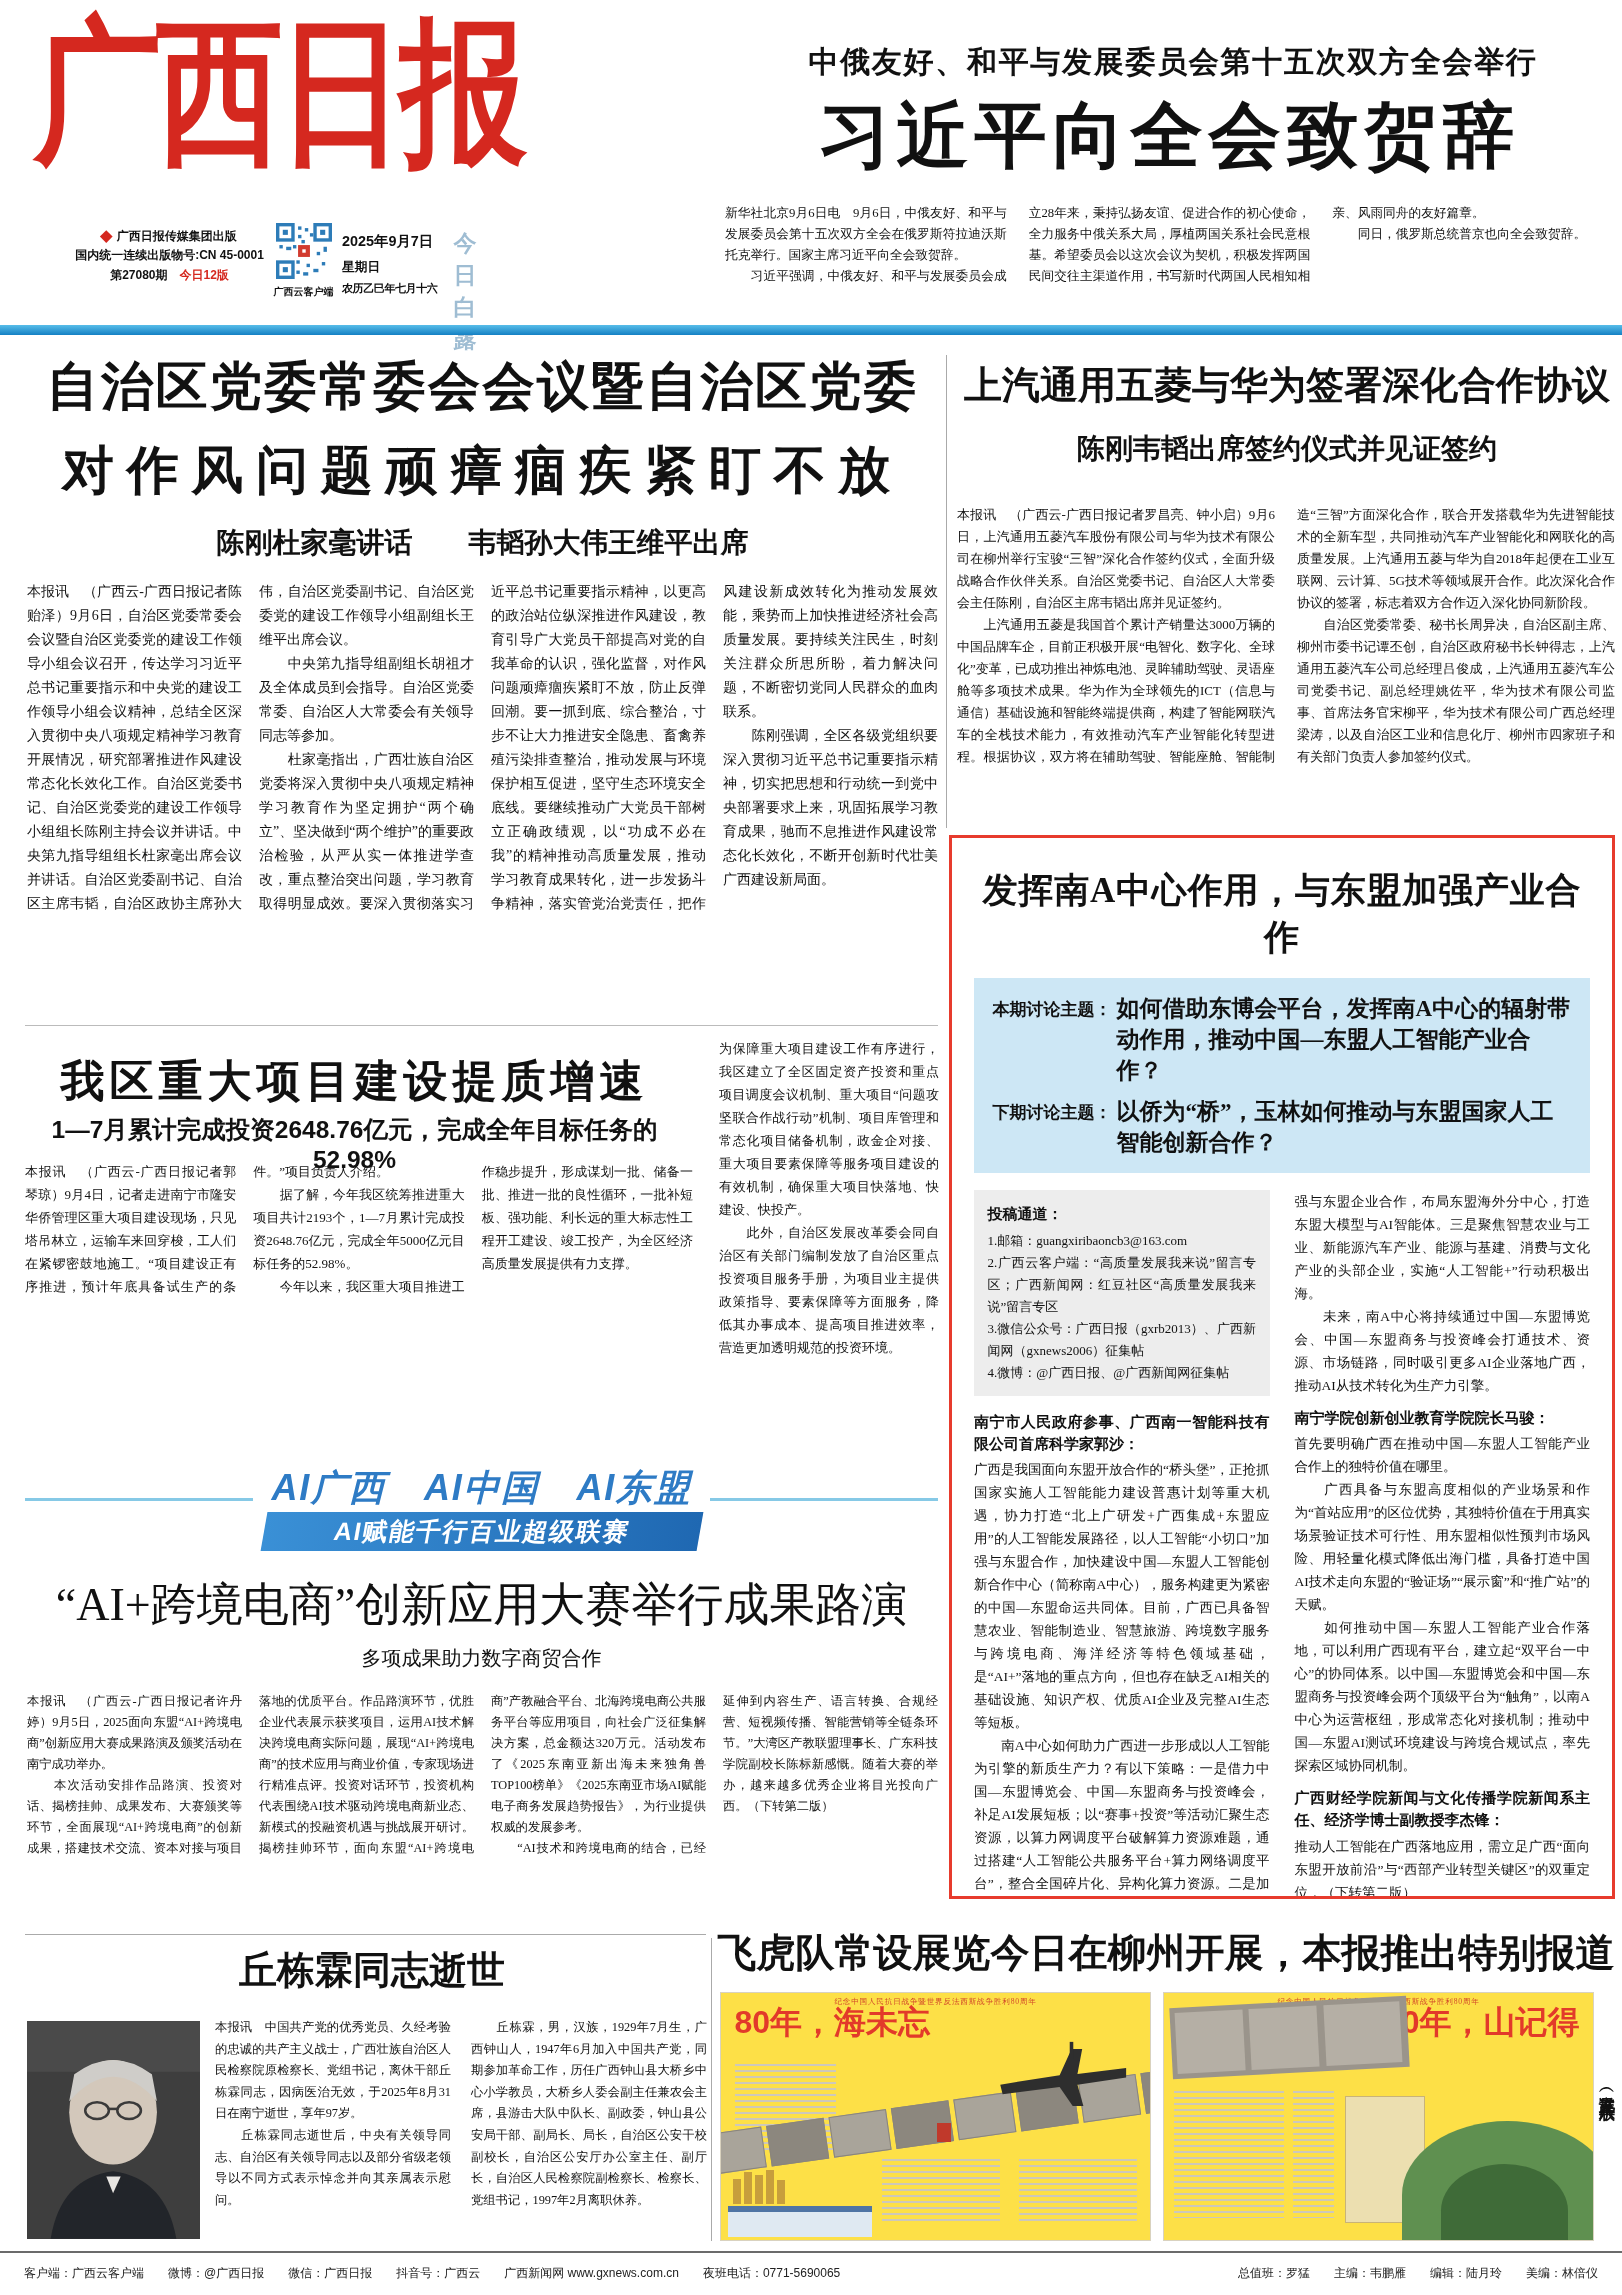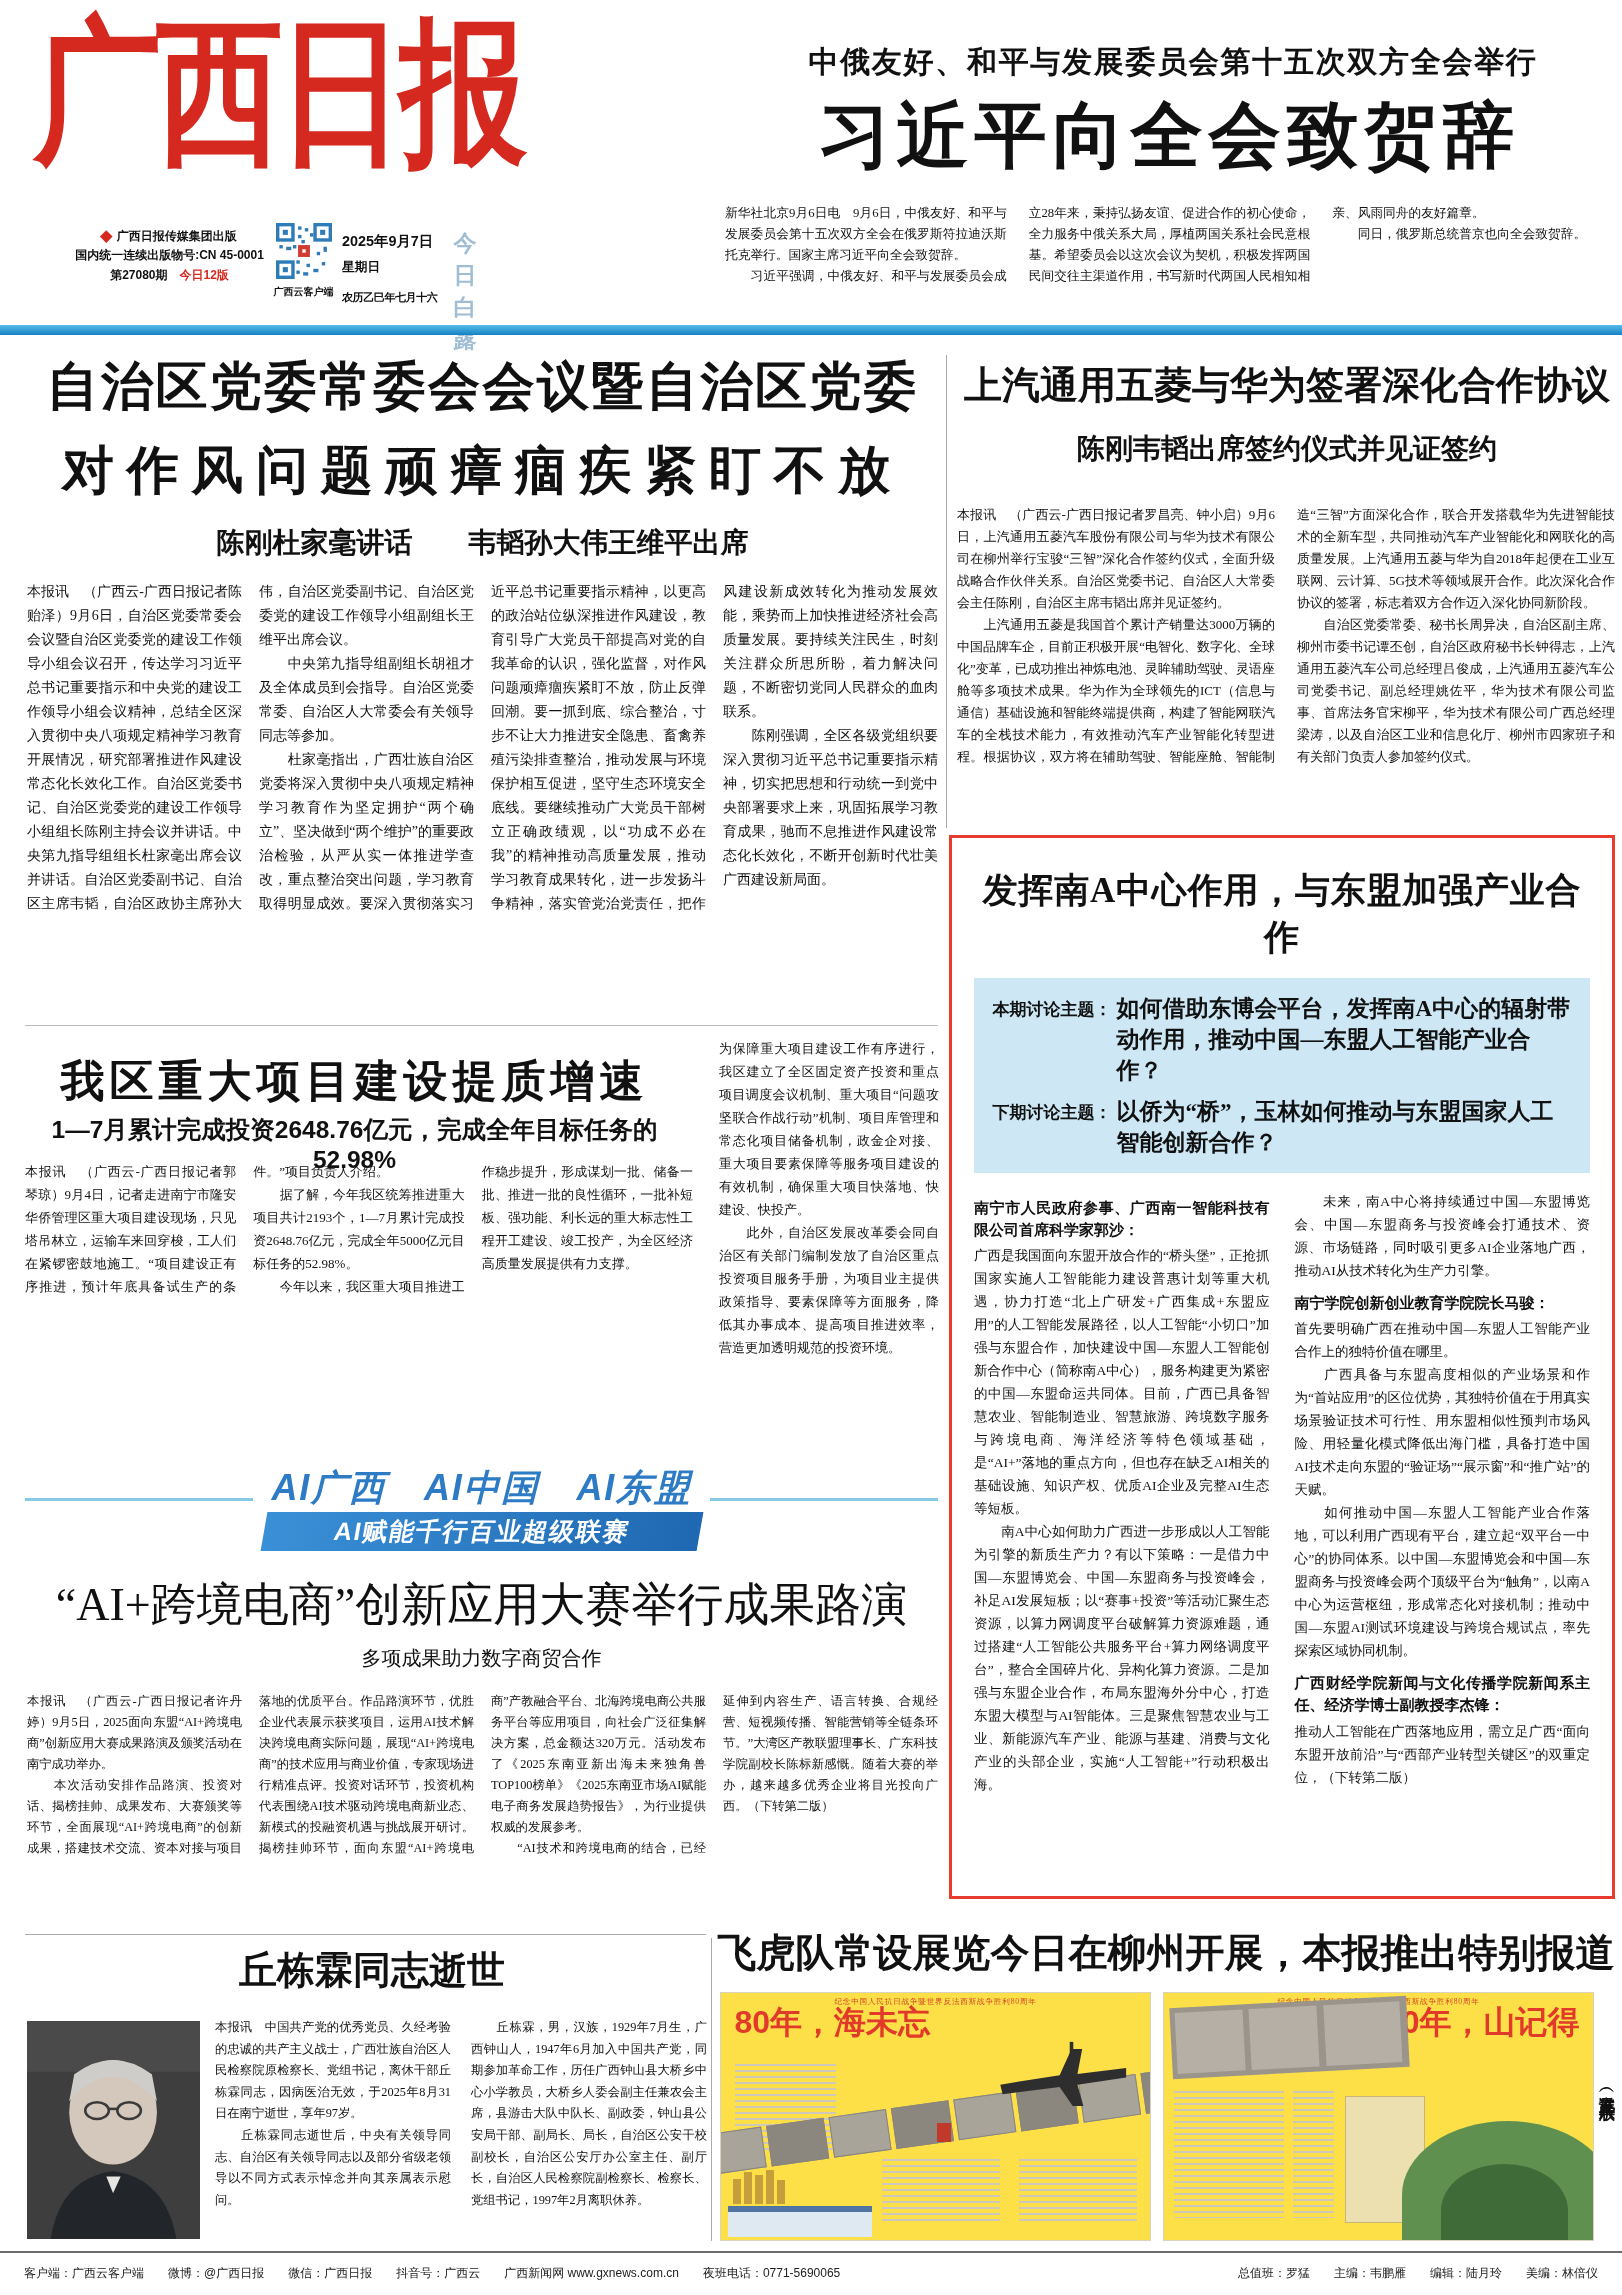--- a/index.html
+++ b/index.html
@@ -16,21 +16,21 @@
     color:#d5281f;letter-spacing:-5px;font-family:"DejaVu Sans","Liberation Sans",sans-serif;
     transform:scaleY(1.25);transform-origin:top left;}
   #pub-info{left:68px;top:227px;width:203px;font-size:12px;line-height:19.4px;font-weight:700;text-align:center;}
   #pub-info .red{color:#d5281f;}
   .diamond{display:inline-block;width:8.5px;height:8.5px;background:#d5281f;transform:rotate(45deg);margin-right:6px;}
   #qr-block{left:267px;top:223px;width:73px;text-align:center;}
   #qr-caption{font-size:10px;font-weight:700;margin-top:2.5px;}
   #date-block{left:342px;top:232px;width:101px;font-weight:700;}
   #date-line{font-size:14.4px;}
   #weekday-line{font-size:12.7px;margin-top:7.6px;}
-  #lunar-line{font-size:11px;margin-top:14px;letter-spacing:-0.4px;}
+  #lunar-line{font-size:11px;margin-top:5px;letter-spacing:-0.4px;}
   #solar-term{left:443px;top:227px;width:44px;font-size:23px;line-height:32px;color:#9fbdd3;font-weight:700;text-align:center;}
 
   
   #top-kicker{left:731px;top:42px;width:884px;font-size:30px;font-weight:800;letter-spacing:1.7px;}
   #top-headline{left:725px;top:88px;width:889px;font-size:72px;font-weight:900;letter-spacing:6px;}
   #top-body{left:725px;top:203px;width:889px;height:113px;column-count:3;column-gap:22px;
     font-size:12.7px;line-height:21px;overflow:hidden;}
   #blue-band{left:0;top:325px;width:1622px;height:10px;background:linear-gradient(180deg,#58bde9,#1480c3);}
 
   
@@ -231,20 +231,27 @@
       <div class="vb-topic">
         <span class="vb-tlabel sans">本期讨论主题：</span>
         <span class="vb-ttext">如何借助东博会平台，发挥南A中心的辐射带动作用，推动中国—东盟人工智能产业合作？</span>
       </div>
       <div class="vb-topic">
         <span class="vb-tlabel sans">下期讨论主题：</span>
         <span class="vb-ttext">以侨为“桥”，玉林如何推动与东盟国家人工智能创新合作？</span>
       </div>
     </div>
     <div id="vb-cols">
+      <div class="vb-sub">
+        <div class="vb-sub-title sans">投稿通道：</div>
+        <div class="vb-sub-item">1.邮箱：guangxiribaoncb3@163.com</div>
+        <div class="vb-sub-item">2.广西云客户端：“高质量发展我来说”留言专区；广西新闻网：红豆社区“高质量发展我来说”留言专区</div>
+        <div class="vb-sub-item">3.微信公众号：广西日报（gxrb2013）、广西新闻网（gxnews2006）征集帖</div>
+        <div class="vb-sub-item">4.微博：@广西日报、@广西新闻网征集帖</div>
+      </div>
       <div class="vb-name">南宁市人民政府参事、广西南一智能科技有限公司首席科学家郭沙：</div>
       <div class="vb-text">广西是我国面向东盟开放合作的“桥头堡”，正抢抓国家实施人工智能能力建设普惠计划等重大机遇，协力打造“北上广研发+广西集成+东盟应用”的人工智能发展路径，以人工智能“小切口”加强与东盟合作，加快建设中国—东盟人工智能创新合作中心（简称南A中心），服务构建更为紧密的中国—东盟命运共同体。目前，广西已具备智慧农业、智能制造业、智慧旅游、跨境数字服务与跨境电商、海洋经济等特色领域基础，是“AI+”落地的重点方向，但也存在缺乏AI相关的基础设施、知识产权、优质AI企业及完整AI生态等短板。
 　　南A中心如何助力广西进一步形成以人工智能为引擎的新质生产力？有以下策略：一是借力中国—东盟博览会、中国—东盟商务与投资峰会，补足AI发展短板；以“赛事+投资”等活动汇聚生态资源，以算力网调度平台破解算力资源难题，通过搭建“人工智能公共服务平台+算力网络调度平台”，整合全国碎片化、异构化算力资源。二是加强与东盟企业合作，布局东盟海外分中心，打造东盟大模型与AI智能体。三是聚焦智慧农业与工业、新能源汽车产业、能源与基建、消费与文化产业的头部企业，实施“人工智能+”行动积极出海。
 　　未来，南A中心将持续通过中国—东盟博览会、中国—东盟商务与投资峰会打通技术、资源、市场链路，同时吸引更多AI企业落地广西，推动AI从技术转化为生产力引擎。</div>
       <div class="vb-name">南宁学院创新创业教育学院院长马骏：</div>
       <div class="vb-text">首先要明确广西在推动中国—东盟人工智能产业合作上的独特价值在哪里。
 　　广西具备与东盟高度相似的产业场景和作为“首站应用”的区位优势，其独特价值在于用真实场景验证技术可行性、用东盟相似性预判市场风险、用轻量化模式降低出海门槛，具备打造中国AI技术走向东盟的“验证场”“展示窗”和“推广站”的天赋。
 　　如何推动中国—东盟人工智能产业合作落地，可以利用广西现有平台，建立起“双平台一中心”的协同体系。以中国—东盟博览会和中国—东盟商务与投资峰会两个顶级平台为“触角”，以南A中心为运营枢纽，形成常态化对接机制；推动中国—东盟AI测试环境建设与跨境合规试点，率先探索区域协同机制。</div>
       <div class="vb-name">广西财经学院新闻与文化传播学院新闻系主任、经济学博士副教授李杰锋：</div>
       <div class="vb-text">推动人工智能在广西落地应用，需立足广西“面向东盟开放前沿”与“西部产业转型关键区”的双重定位，（下转第二版）</div>

